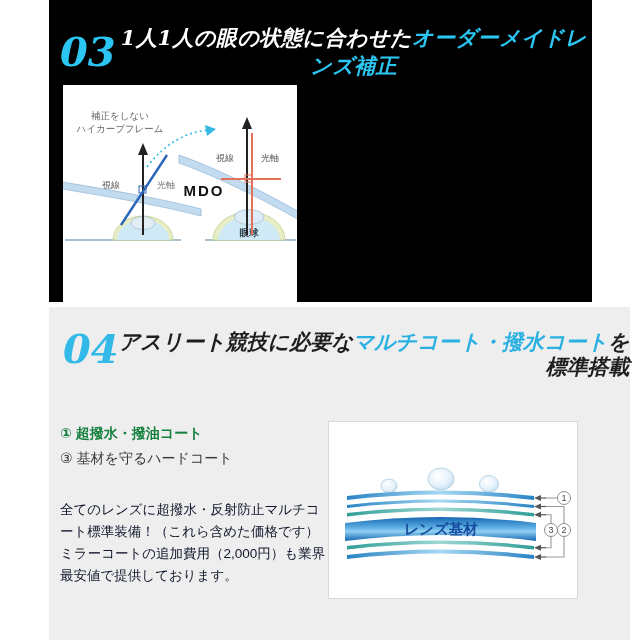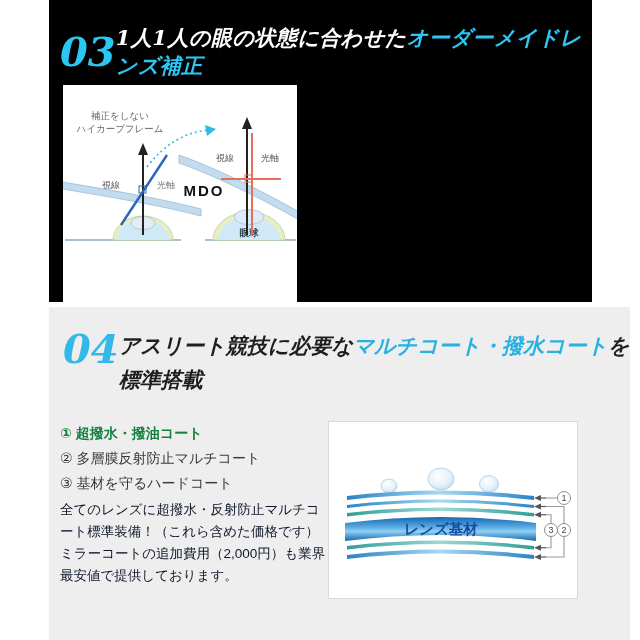--- a/index.html
+++ b/index.html
@@ -1,38 +1,38 @@
 <!DOCTYPE html>
 <html><head>
 <meta charset="utf-8">
 <style>
   html,body{margin:0;padding:0;background:#ffffff;}
   .page{position:relative;width:640px;height:640px;background:#ffffff;overflow:hidden;
         font-family:"Liberation Sans","DejaVu Sans",sans-serif;}
 
   
-  .sec03{position:absolute;left:49px;top:0;width:543px;height:302px;background:#000000;}
+  .sec03{position:absolute;left:49px;top:0;width:543px;height:302px;background:#000000;text-align:center;}
   .sec03-header{position:absolute;left:11px;top:24px;display:flex;align-items:center;}
   .sec-num{font-family:"DejaVu Serif","Liberation Serif",serif;font-style:italic;font-weight:700;
            font-size:40px;line-height:1;}
   .sec03 .sec-num{color:#2cc6f3;}
   .sec03-title{margin-left:6px;font-size:21px;font-weight:700;font-style:italic;color:#ffffff;
                font-family:"DejaVu Serif","Liberation Serif",serif;letter-spacing:0.5px;}
   .sec03-title .t-accent{color:#2cc6f3;}
   .panel03{position:absolute;left:14px;top:85px;width:234px;height:229px;background:#ffffff;}
   .body03{position:absolute;left:273px;top:83px;width:272px;font-size:13.5px;line-height:22px;
           color:#f2f2f2;}
   .body03 .accent{color:#2cc6f3;font-weight:700;}
 
   
   .sec04{position:absolute;left:49px;top:307px;width:581px;height:333px;background:#eeeeee;}
   .sec04-header{position:absolute;left:14px;top:22px;display:flex;align-items:flex-start;}
   .sec04 .sec-num{color:#33b9e8;}
   .sec04-title{margin-left:10px;margin-top:2px;font-size:21px;font-weight:700;font-style:italic;
-               color:#1e1e1e;font-family:"DejaVu Serif","Liberation Serif",serif;line-height:34px;}
+               color:#1e1e1e;font-family:"DejaVu Serif","Liberation Serif",serif;line-height:25px;text-align:right;}
   .sec04-title .t-accent{color:#2bb1e1;}
   .coating-list{position:absolute;left:11px;top:114px;font-size:14px;line-height:25px;color:#3a3a3a;}
   .coating-list .row{white-space:nowrap;}
   .coating-list .row.accent-row{color:#15803d;font-weight:700;}
   .coating-list .c-num{margin-right:4px;}
   .body04{position:absolute;left:11px;top:192px;width:272px;font-size:13.5px;line-height:22px;color:#0f172a;}
   .panel04{position:absolute;left:279px;top:114px;width:250px;height:178px;background:#ffffff;
            border:1px solid #d9d9d9;box-sizing:border-box;}
   svg{display:block;}
   svg text{font-family:"Liberation Sans","DejaVu Sans",sans-serif;}
@@ -115,23 +115,20 @@
       <span class="sec-num">04</span>
       <h2 class="sec04-title" style="margin:0;">
         <span>アスリート競技に必要な</span><span class="t-accent">マルチコート・撥水コート</span><span>を</span><br>
         <span>標準搭載</span>
       </h2>
     </div>
 
     <div class="coating-list">
       <div class="row accent-row">
         <span class="c-num">①</span><span>超撥水・撥油コート</span>
-      </div>
-      <div class="row">
-        <span class="c-num">②</span><span>多層膜反射防止マルチコート</span>
       </div>
       <div class="row">
         <span class="c-num">③</span><span>基材を守るハードコート</span>
       </div>
     </div>
 
     <p class="body04" style="margin:0;"><span>全てのレンズに超撥水・反射防止マルチコート標準装備！（これら含めた価格です）</span><br><span>ミラーコートの追加費用（2,000円）も業界最安値で提供しております。</span></p>
 
     <div class="panel04">
       <svg width="248" height="176" viewBox="0 0 248 176">

